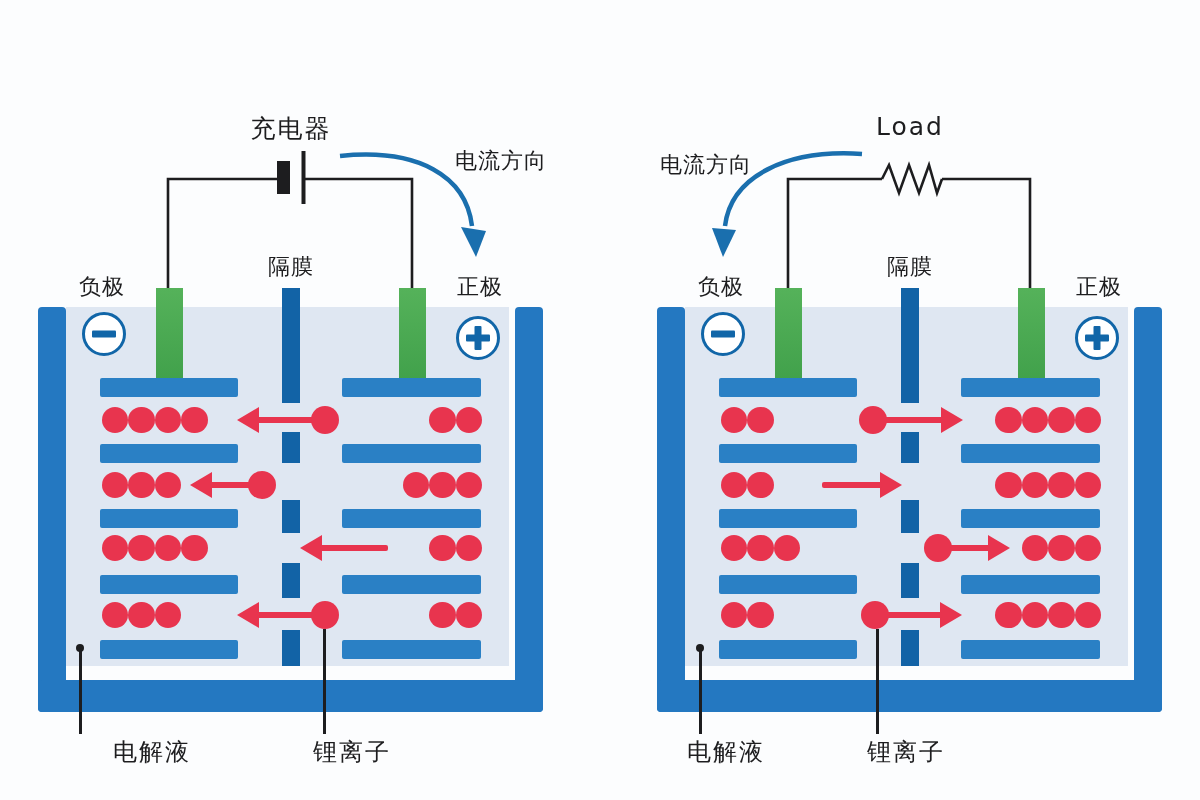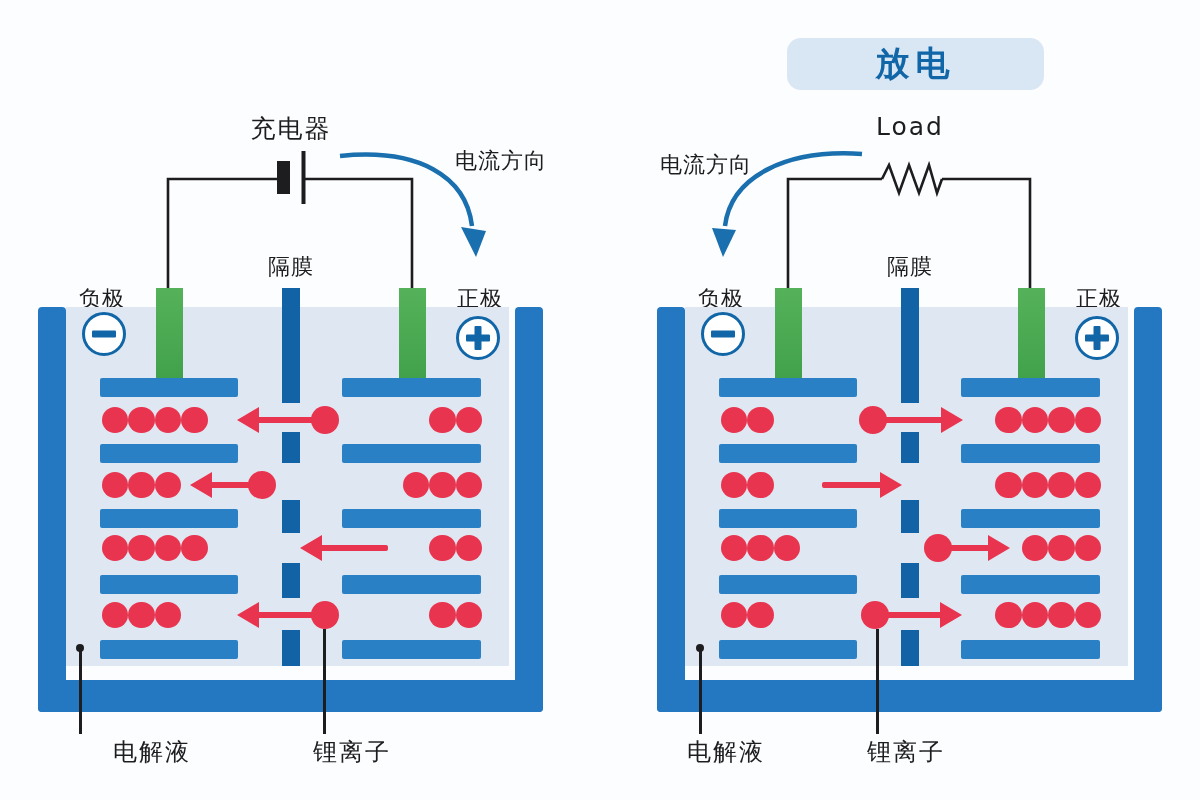--- a/index.html
+++ b/index.html
@@ -28,21 +28,21 @@
     position:absolute;left:291px;top:112px;transform:translateX(-50%);
     font-size:25px;letter-spacing:2px;color:var(--line-black);white-space:nowrap;
   }
   .current-label{
     position:absolute;font-size:22px;letter-spacing:1px;color:var(--line-black);white-space:nowrap;
   }
   .panel[data-variant="charging"] .current-label{left:455px;top:146px;}
   .panel[data-variant="discharging"] .current-label{left:41px;top:150px;}
 
   .electrode-label{
-    position:absolute;top:284px;transform:translateX(-50%);
+    position:absolute;top:272px;transform:translateX(-50%);
     font-size:22px;letter-spacing:1px;white-space:nowrap;color:var(--line-black);
   }
   .electrode-label.neg{left:102px;}
   .electrode-label.pos{left:480px;}
   .separator-label{
     position:absolute;left:291px;top:252px;transform:translateX(-50%);
     font-size:22px;letter-spacing:1px;white-space:nowrap;color:var(--line-black);
   }
   .bottom-label{
     position:absolute;top:736px;font-size:24px;letter-spacing:2px;
@@ -165,23 +165,20 @@
         <div class="abs arrow-head" style="left: 237px; top: 602px; border-top: 13px solid transparent; border-bottom: 13px solid transparent; border-right: 22px solid var(--ion-red);"></div>
         <div class="abs arrow-line" style="left: 257px; top: 612.25px; width: 68px; height: 5.5px;"></div>
         <div class="abs ion" style="left: 311px; top: 601px; width: 28px; height: 28px;"></div>
       </div>
 
     <div class="bottom-label bottom-electrolyte">电解液</div>
     <div class="bottom-label bottom-lithium">锂离子</div>
   </section>
 
   <section class="panel" data-variant="discharging">
-    <div class="title-pill">
-      <span>放电</span>
-    </div>
 
     <svg class="circuit" width="600" height="300" viewBox="0 0 600 300">
       <path class="wire" d="M169 292 V179 H263 M323 179 H411 V292"></path>
       <polyline class="wire" points="263,179 270,165 280,193 290,165 300,193 310,165 318,193 323,179"></polyline>
       <path class="flow-curve" d="M243 154 C 168 149 112 176 106 226"></path>
       <polygon class="flow-head" points="93,228 117,230 104,257"></polygon>
     </svg>
 
     <div class="source-label">Load</div>
     <div class="current-label">电流方向</div>

